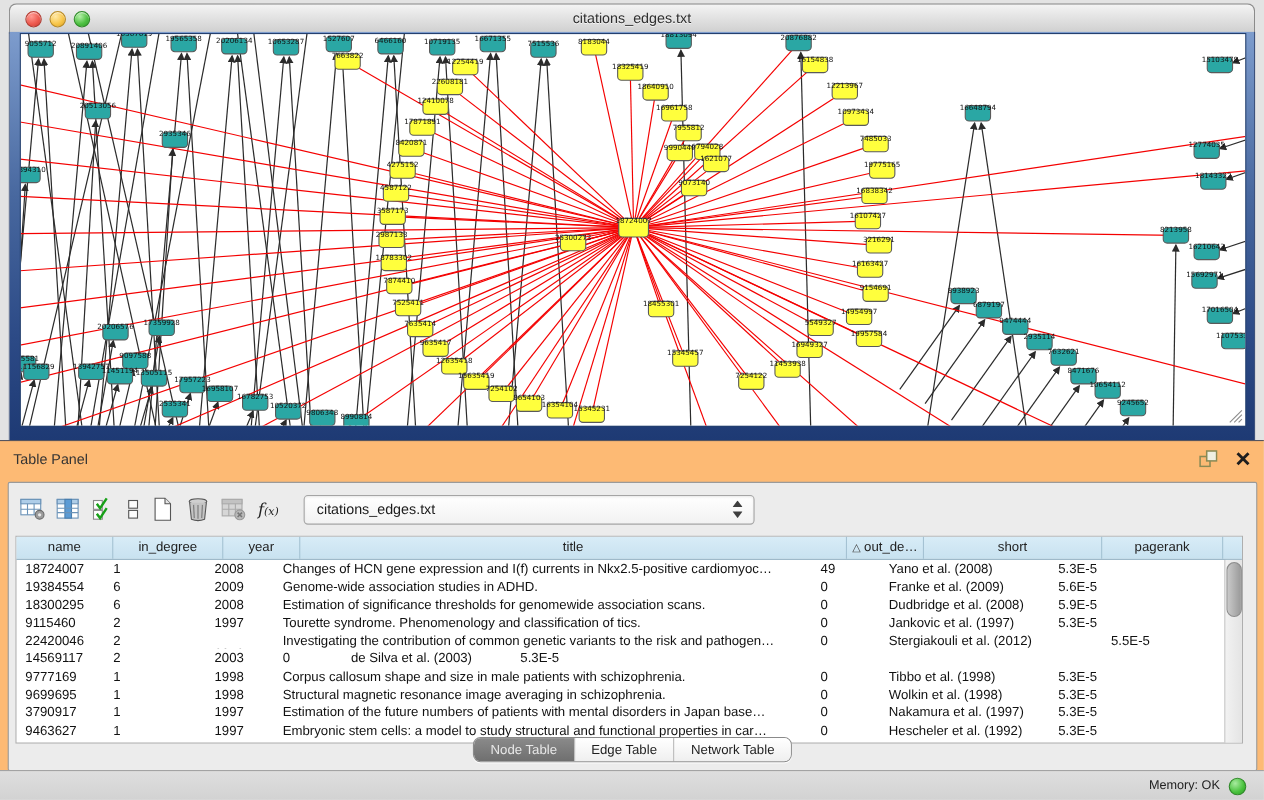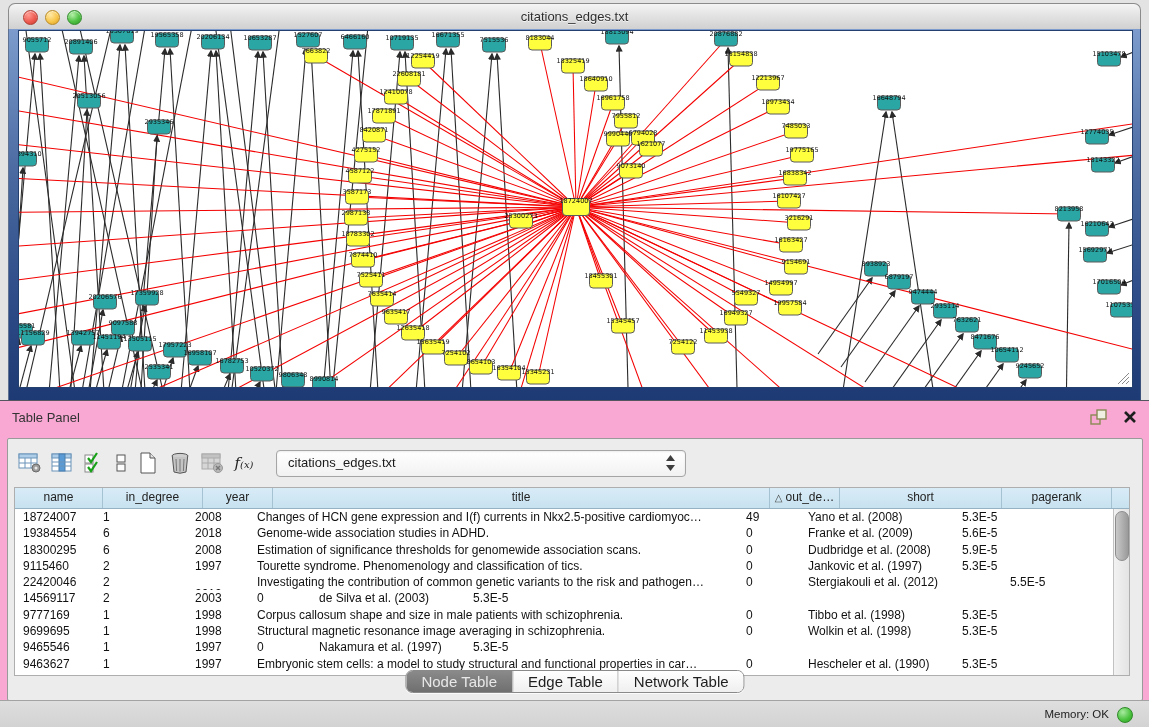--- a/index.html
+++ b/index.html
@@ -17,21 +17,21 @@
   .light.green{background:radial-gradient(circle at 35% 30%,#b4f0a8,#4fc143 55%,#2f9a28);border:1px solid #2f8a28;}
   .wtitle{position:absolute;left:0;right:0;top:5px;text-align:center;font-size:13px;color:#2e2e2e;text-shadow:0 1px 0 rgba(255,255,255,.7);}
   .net-frame{position:absolute;left:0;top:26px;right:0;bottom:0;
     background:linear-gradient(180deg,#7d9ccd 0%,#48689f 40%,#2c4a86 75%,#1e3a74 100%);
     border-left:1px solid #5f7193;border-right:1px solid #3c517c;}
   .net-canvas{position:absolute;left:10px;top:2px;width:1113px;height:356px;background:#ffffff;overflow:hidden;box-shadow:0 0 0 1px #24406f;}
   .net-canvas svg{position:absolute;left:0;top:0;width:1113px;height:356px;}
   .grip{position:absolute;right:2px;bottom:2px;width:16px;height:16px;}
 
   
-  .table-panel{position:absolute;left:0;top:400px;width:1149px;height:300px;background:#f9a8d4;border-top:1px solid #55555f;}
+  .table-panel{position:absolute;left:0;top:400px;width:1149px;height:300px;background:#fdba74;border-top:1px solid #55555f;}
   .panel-titlebar{position:absolute;left:0;top:0;right:0;height:34px;}
   .panel-title{position:absolute;left:12px;top:9px;font-size:13px;color:#333;}
   .panel-actions{position:absolute;right:12px;top:8px;display:flex;gap:16px;align-items:center;}
   .panel-inner{position:absolute;left:7px;top:37px;width:1134px;height:261px;background:#ececec;border:1px solid #9a9a9a;border-radius:2px;}
   .toolbar{position:absolute;left:8px;top:6px;right:8px;height:32px;display:flex;align-items:flex-end;}
   .tbtn{width:28px;height:28px;margin-right:4px;display:flex;align-items:center;justify-content:center;cursor:default;}
   .tbtn.narrow{width:18px;}
   .fx{font-family:"DejaVu Serif",serif;font-style:italic;font-size:15px;color:#222;}
   .fx small{font-size:10px;}
   .combo{margin-left:14px;width:408px;height:25px;background:linear-gradient(180deg,#ffffff,#f2f2f2);border:1px solid #a5a5a5;border-radius:4px;position:relative;box-shadow:inset 0 1px 2px rgba(0,0,0,.08);}
@@ -42,21 +42,21 @@
   .thead{position:absolute;left:0;top:0;right:0;height:20px;display:flex;background:linear-gradient(180deg,#d8ecf7,#c8e2f0);border-bottom:1px solid #94b2c4;}
   .hcell{box-sizing:border-box;height:20px;line-height:19px;text-align:center;font-size:12px;color:#222;border-right:1px solid #a5c2d3;overflow:hidden;white-space:nowrap;}
   .hsort{margin-right:3px;font-size:10px;color:#444;}
   .tbody{position:absolute;left:0;top:21px;right:16px;bottom:0;overflow:hidden;}
   .trow{display:flex;height:16.3px;line-height:16.3px;white-space:nowrap;}
   .tcell{box-sizing:border-box;padding-left:8px;font-size:12px;color:#111;overflow:hidden;text-overflow:ellipsis;white-space:nowrap;}
   .vscroll{position:absolute;right:0;top:21px;bottom:0;width:15px;background:linear-gradient(90deg,#f2f2f2,#e4e4e4);border-left:1px solid #c2c2c2;}
   .vthumb{position:absolute;left:1px;top:2px;width:12px;height:48px;border-radius:7px;background:linear-gradient(90deg,#c9c9c9,#9a9a9a);border:1px solid #8d8d8d;}
 
   .tabs{position:absolute;left:50%;transform:translateX(-50%);bottom:7px;height:21px;display:flex;border:1px solid #8a8a8a;border-radius:7px;overflow:hidden;background:#fdfdfd;box-shadow:0 1px 0 rgba(255,255,255,.8);}
-  .seg{padding:0 15px;font-size:15px;line-height:21px;color:#1e1e1e;background:linear-gradient(180deg,#ffffff,#efefef);}
+  .seg{padding:0 15px;font-size:12px;line-height:21px;color:#1e1e1e;background:linear-gradient(180deg,#ffffff,#efefef);}
   .seg + .seg{border-left:1px solid #b9b9b9;}
   .seg.active{background:linear-gradient(180deg,#8a8a8a,#6f6f6f);color:#e8e8e8;border-left:none;}
 
   
   .statusbar{position:absolute;left:0;top:700px;width:1149px;height:27px;background:linear-gradient(180deg,#dedede,#d2d2d2);border-top:1px solid #a3a3a3;}
   .mem-label{position:absolute;right:40px;top:7px;font-size:11.5px;color:#222;}
   .mem-led{position:absolute;right:16px;top:6px;width:14px;height:14px;border-radius:50%;
     background:radial-gradient(circle at 35% 30%,#a8eba0,#47c13b 60%,#2f9a28);border:1px solid #2f8a28;}
 </style>
 </head>
@@ -546,21 +546,21 @@
               <div class="tcell" style="width: 92px;">1</div>
               <div class="tcell" style="width: 62px;">2008</div>
               <div class="tcell" style="width: 489px;">Changes of HCN gene expression and I(f) currents in Nkx2.5-positive cardiomyoc…</div>
               <div class="tcell" style="width: 62px;">49</div>
               <div class="tcell" style="width: 154px;">Yano et al. (2008)</div>
               <div class="tcell" style="width: 102px;">5.3E-5</div>
             </div>
             <div class="trow">
               <div class="tcell" style="width: 80px;">19384554</div>
               <div class="tcell" style="width: 92px;">6</div>
-              <div class="tcell" style="width: 62px;">2018</div>
+              <div class="tcell" style="width: 62px;">2009</div>
               <div class="tcell" style="width: 489px;">Genome-wide association studies in ADHD.</div>
               <div class="tcell" style="width: 62px;">0</div>
               <div class="tcell" style="width: 154px;">Franke et al. (2009)</div>
               <div class="tcell" style="width: 102px;">5.6E-5</div>
             </div>
             <div class="trow">
               <div class="tcell" style="width: 80px;">18300295</div>
               <div class="tcell" style="width: 92px;">6</div>
               <div class="tcell" style="width: 62px;">2008</div>
               <div class="tcell" style="width: 489px;">Estimation of significance thresholds for genomewide association scans.</div>
@@ -606,34 +606,35 @@
             <div class="trow">
               <div class="tcell" style="width: 80px;">9699695</div>
               <div class="tcell" style="width: 92px;">1</div>
               <div class="tcell" style="width: 62px;">1998</div>
               <div class="tcell" style="width: 489px;">Structural magnetic resonance image averaging in schizophrenia.</div>
               <div class="tcell" style="width: 62px;">0</div>
               <div class="tcell" style="width: 154px;">Wolkin et al. (1998)</div>
               <div class="tcell" style="width: 102px;">5.3E-5</div>
             </div>
             <div class="trow">
-              <div class="tcell" style="width: 80px;">9465546</div>
+              <div class="tcell" style="width: 80px;">3790917</div>
               <div class="tcell" style="width: 92px;">1</div>
               <div class="tcell" style="width: 62px;">1997</div>
+              <div class="tcell" style="width: 489px;">Estimation of the future numbers of patients with mental disorders in Japan base…</div>
               <div class="tcell" style="width: 62px;">0</div>
               <div class="tcell" style="width: 154px;">Nakamura et al. (1997)</div>
               <div class="tcell" style="width: 102px;">5.3E-5</div>
             </div>
             <div class="trow">
               <div class="tcell" style="width: 80px;">9463627</div>
               <div class="tcell" style="width: 92px;">1</div>
               <div class="tcell" style="width: 62px;">1997</div>
               <div class="tcell" style="width: 489px;">Embryonic stem cells: a model to study structural and functional properties in car…</div>
               <div class="tcell" style="width: 62px;">0</div>
-              <div class="tcell" style="width: 154px;">Hescheler et al. (1990)</div>
+              <div class="tcell" style="width: 154px;">Hescheler et al. (1992)</div>
               <div class="tcell" style="width: 102px;">5.3E-5</div>
             </div>
           </div>
         <div class="vscroll">
           <div class="vthumb"></div>
         </div>
       </div>
 
       <div class="tabs">
         <div class="seg active">Node Table</div>

